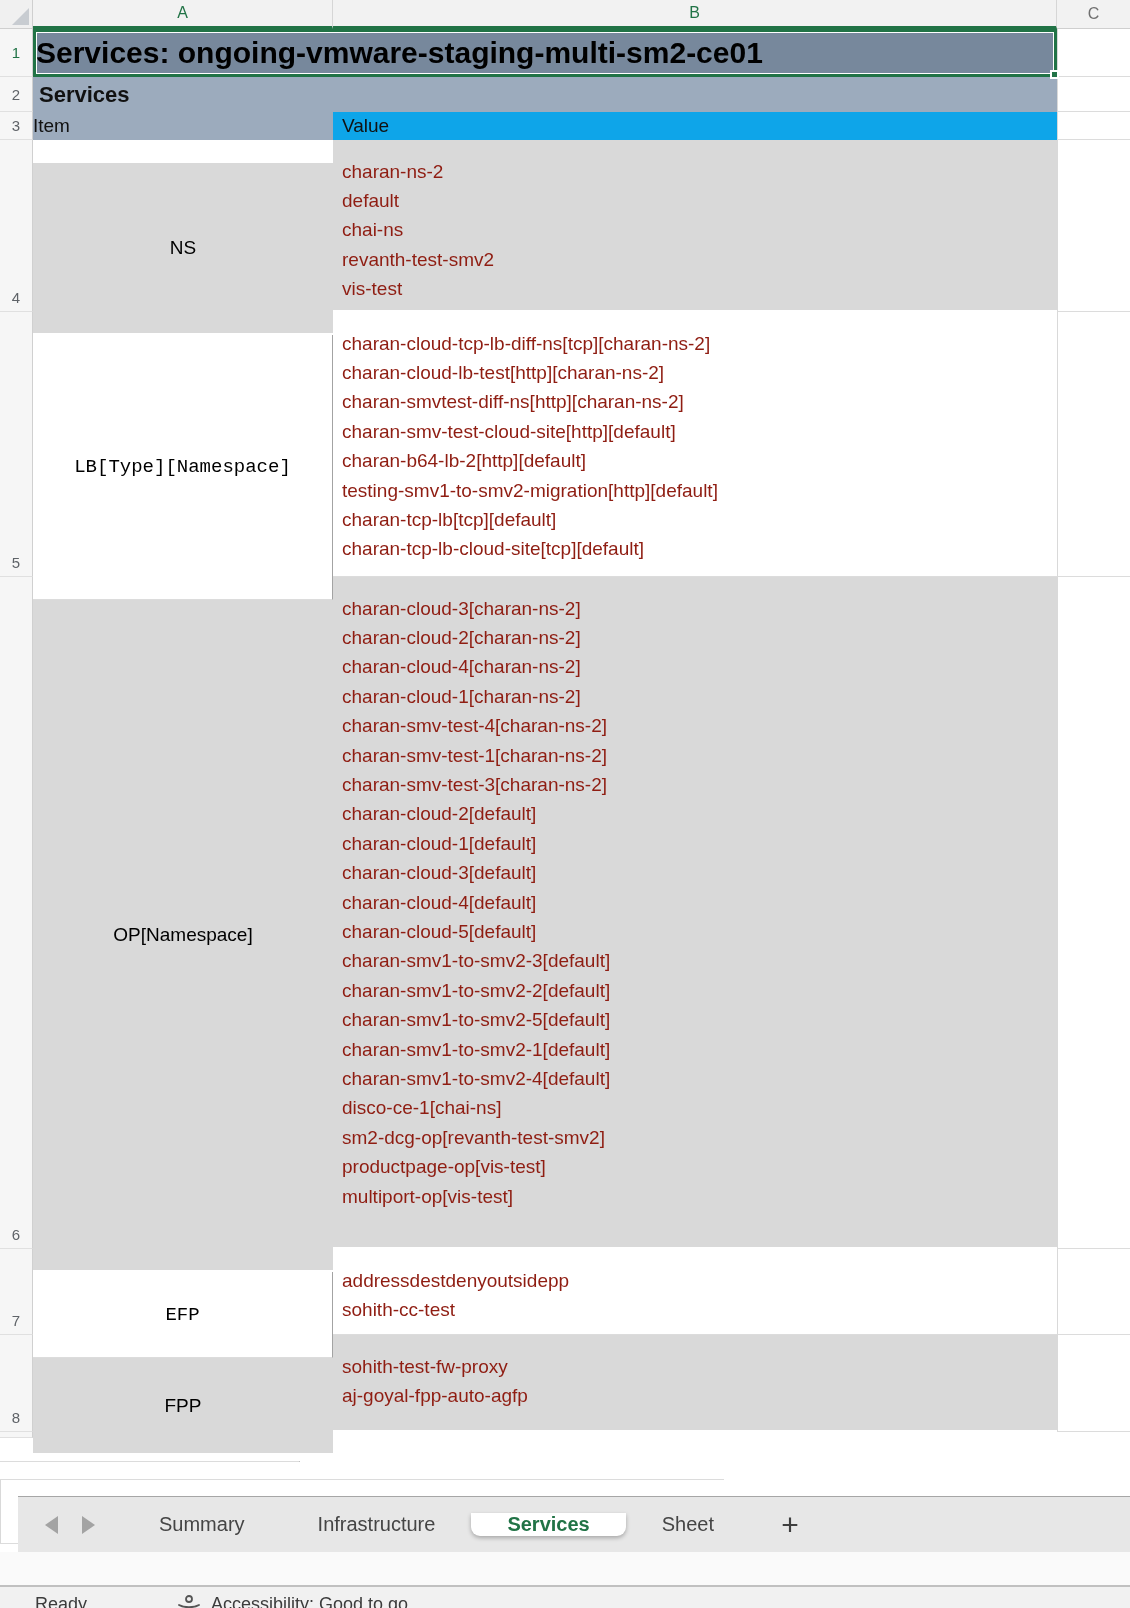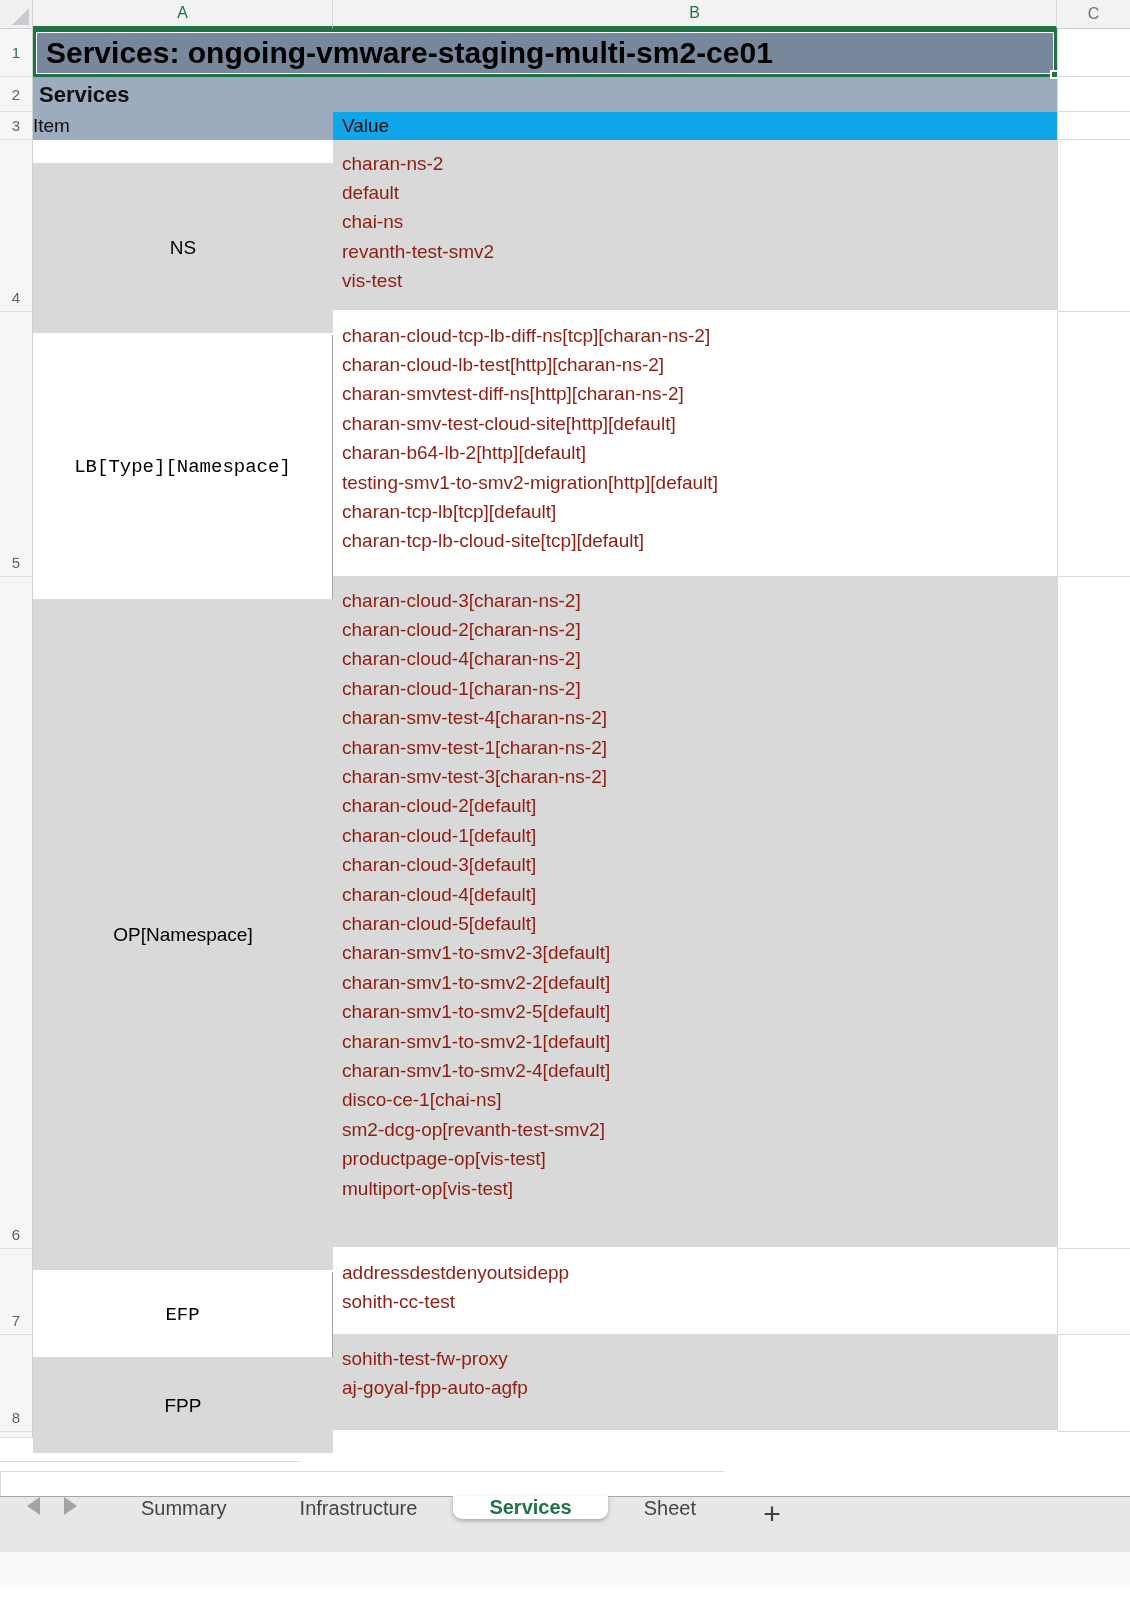--- a/index.html
+++ b/index.html
@@ -22,49 +22,49 @@
   .gutter { width:33px; background:#f6f6f6; border-right:1px solid #d0d0d0; border-bottom:1px solid #e0e0e0;
     display:flex; align-items:flex-end; justify-content:center; padding-bottom:5px;
     font-size:15px; color:#5f6368; flex:none; }
   .gutter.center { align-items:center; padding-bottom:0; }
   .gutter .green { color:#217346; }
   .cell { height:100%; }
   .cell-c { width:73px; flex:none; background:#fff; border-left:1px solid #d9d9d9; border-bottom:1px solid #dcdcdc; }
 
   
   .row-title { height:48px; }
-  .title-cell { width:1024px; background:#77889c; display:flex; align-items:center; padding-left:13px;
+  .title-cell { width:1024px; background:#77889c; display:flex; align-items:center; padding-left:3px;
     font-size:30px; font-weight:bold; color:#000; }
   
   .row-section { height:35px; }
   .section-cell { width:1024px; background:#9cabbd; display:flex; align-items:center; padding-left:6px;
     font-size:22px; font-weight:bold; color:#111; }
   
   .row-colnames { height:28px; }
   .colname-a { width:300px; background:#9cabbd; display:flex; align-items:center; font-size:19px; color:#111; }
   .colname-b { width:724px; background:#0ea5e9; display:flex; align-items:center; padding-left:9px; font-size:19px; color:#111; }
 
   
   .data-row .cell-a { width:300px; display:flex; align-items:center; justify-content:center;
     font-size:19px; color:#000;margin-top:23px; }
-  .data-row .cell-b { width:724px; padding-top:9px; overflow:hidden; }
+  .data-row .cell-b { width:724px; padding-top:17px; overflow:hidden; }
   .data-row.shaded .cell-a, .data-row.shaded .cell-b { background:#d9d9d9; border-bottom:2px solid #fff; }
   .data-row.white .cell-a, .data-row.white .cell-b { background:#fff; border-bottom:1px solid #dcdcdc; }
   .data-row.white .cell-a { border-right:1px solid #a3a3a3;font-family:Liberation Mono, monospace; }
   .value-line { height:29.4px; display:flex; align-items:center; padding-left:9px;
     font-size:19px; color:#8f1d12; white-space:nowrap; }
 
   
   .sel-overlay { position:absolute; left:33px; top:29px; width:1024px; height:48px;
     border:3px solid #217346; box-shadow:inset 0 0 0 1px #ffffff; pointer-events:none; z-index:5; }
   .fill-handle { position:absolute; left:1050px; top:70px; width:9px; height:9px;
     background:#217346; border:2px solid #fff; z-index:6; }
 
   
-  .tabbar { height:56px; background:#e7e7e7; border-top:1px solid #a6a6a6; display:flex; align-items:flex-start; position:relative; }
+  .tabbar { height:56px; background:#e7e7e7; border-top:1px solid #a6a6a6; display:flex; align-items:center; position:relative;margin-left:18px; }
   .navarrows { width:104px; display:flex; align-items:center; justify-content:center; gap:24px; flex:none; }
   .arrow { width:0; height:0; }
   .arrow.left  { border-top:9px solid transparent; border-bottom:9px solid transparent; border-right:13px solid #a3a3a3; }
   .arrow.right { border-top:9px solid transparent; border-bottom:9px solid transparent; border-left:13px solid #a3a3a3; }
   .tabdiv { width:1px; background:#c2c2c2; margin:12px 0; flex:none; }
   .tab { display:flex; align-items:center; justify-content:center; padding:0 36px;
     font-size:20px; color:#454545; flex:none; }
   .tab.active { background:#fff; color:#217346; font-weight:bold; border-radius:0 0 9px 9px;
     box-shadow:0 2px 4px rgba(0,0,0,.28); margin-top:-1px; z-index:2; }
   .tab-plus { width:78px; display:flex; align-items:center; justify-content:center;
@@ -243,14 +243,25 @@
     <div class="tab active">Services</div>
     <div class="tab">Sheet</div>
     <div class="tabdiv"></div>
     <div class="tab-plus">+</div>
     <div class="tabdiv"></div>
     <div class="tab-filler"></div>
   </div>
 
   <div class="spacer-strip"></div>
 
+  <div class="statusbar">
+    <span class="status-ready">Ready</span>
+    <span class="status-acc">
+      <svg class="acc-icon" width="24" height="20" viewBox="0 0 24 20">
+        <circle cx="12" cy="4" r="3" fill="none" stroke="#555" stroke-width="1.8"></circle>
+        <path d="M2 10 C7 13 17 13 22 10" fill="none" stroke="#555" stroke-width="1.8" stroke-linecap="round"></path>
+        <path d="M8 19 C10 14 14 14 16 19" fill="none" stroke="#555" stroke-width="1.8" stroke-linecap="round"></path>
+      </svg>
+      <span class="status-acc-text">Accessibility: Good to go</span>
+    </span>
+  </div>
 
 </div>
 
 </body></html>

